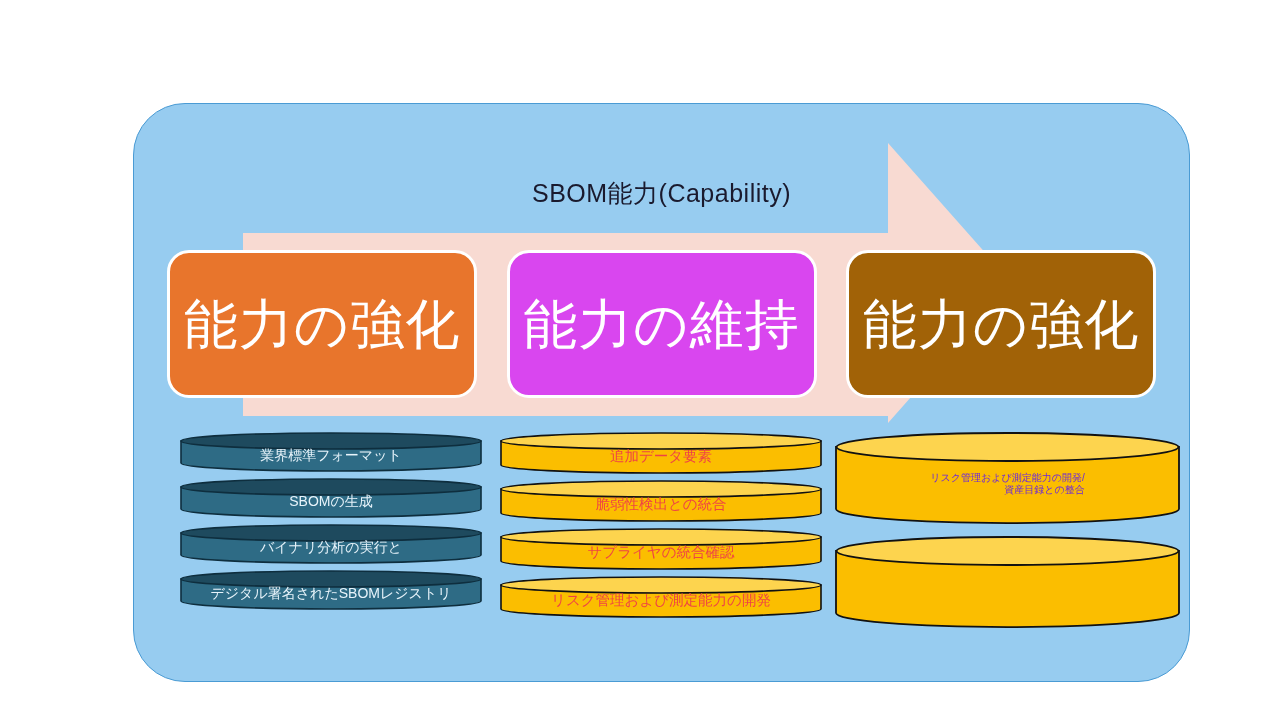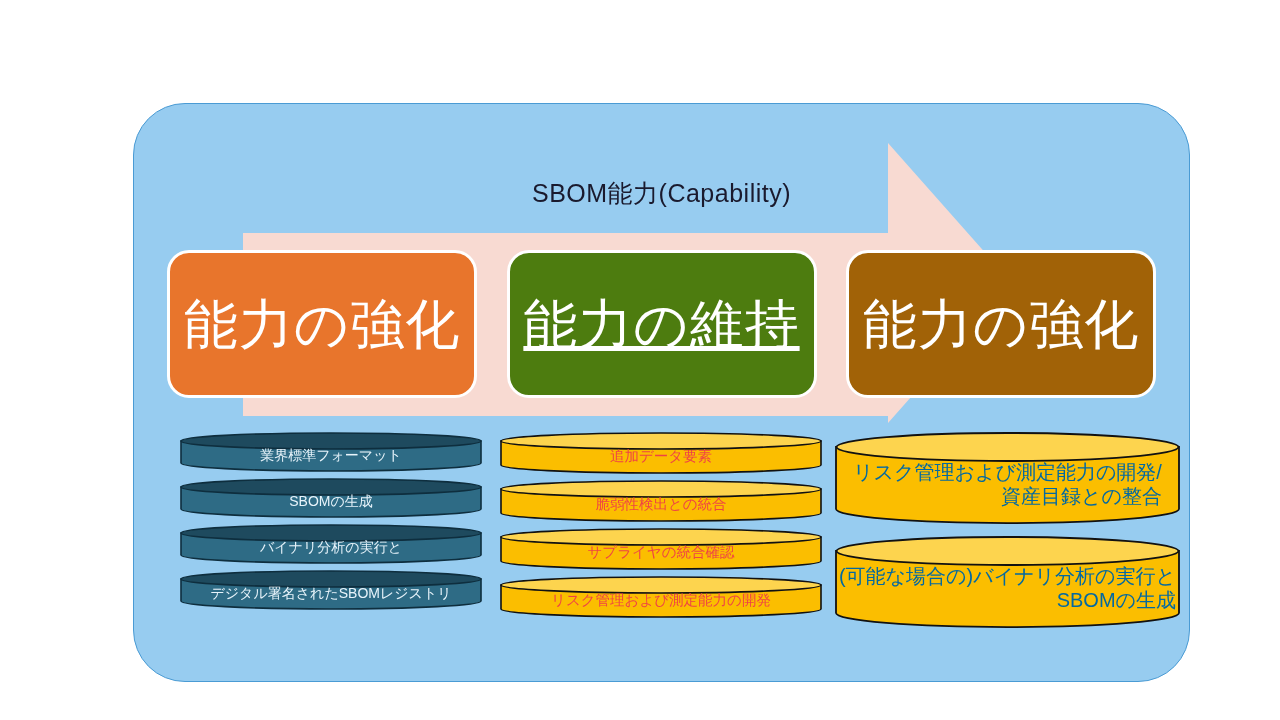--- a/index.html
+++ b/index.html
@@ -73,21 +73,21 @@
     box-sizing: border-box;
     display: flex;
     align-items: center;
     justify-content: center;
     color: #ffffff;
     font-size: 54px;
     letter-spacing: 1px;
     line-height: 1;
   }
   .stage-box.s0 { background: #E8752C; }
-  .stage-box.s1 { background: #4d7c0f; text-decoration: underline; }
+  .stage-box.s1 { background: #d946ef; }
   .stage-box.s2 { background: #a16207; }
 
   
   .columns {
     position: absolute;
     left: 180px;
     top: 432px;
     width: 1000px;
     height: 200px;
   }
@@ -135,22 +135,22 @@
   .cyl.yellow .cyl-label {
     top: 9px; bottom: 2px;
     color: #ef4444;
     font-size: 14.5px;
   }
 
   
   .cyl.bigyellow { height: 92px; margin-bottom: 12px; }
   .cyl.bigyellow .cyl-label {
     top: 18px; bottom: 6px;
-    color: #0369a1;
-    font-size: 20px;
+    color: #6d28d9;
+    font-size: 10px;
   }
 </style>
 </head>
 <body>
 
 <div id="diagram-canvas">
 
   <div class="bg-panel"></div>
 
   <div class="arrow-layer">
@@ -244,19 +244,17 @@
           <ellipse cx="172.5" cy="15" rx="171" ry="14" fill="#FDD44E" stroke="#111111" stroke-width="1.8"></ellipse>
         </svg>
         <div class="cyl-label">リスク管理および測定能力の開発/
 資産目録との整合</div>
       </div>
       <div class="cyl bigyellow">
         <svg viewBox="0 0 345 92" preserveAspectRatio="none">
           <path d="M1,15 L1,77 A171,14 0 0 0 344,77 L344,15 Z" fill="#FBBE00" stroke="#111111" stroke-width="1.8"></path>
           <ellipse cx="172.5" cy="15" rx="171" ry="14" fill="#FDD44E" stroke="#111111" stroke-width="1.8"></ellipse>
         </svg>
-        <div class="cyl-label">(可能な場合の)バイナリ分析の実行と
-SBOMの生成</div>
       </div>
     </div>
 
   </div>
 </div>
 
 </body></html>

